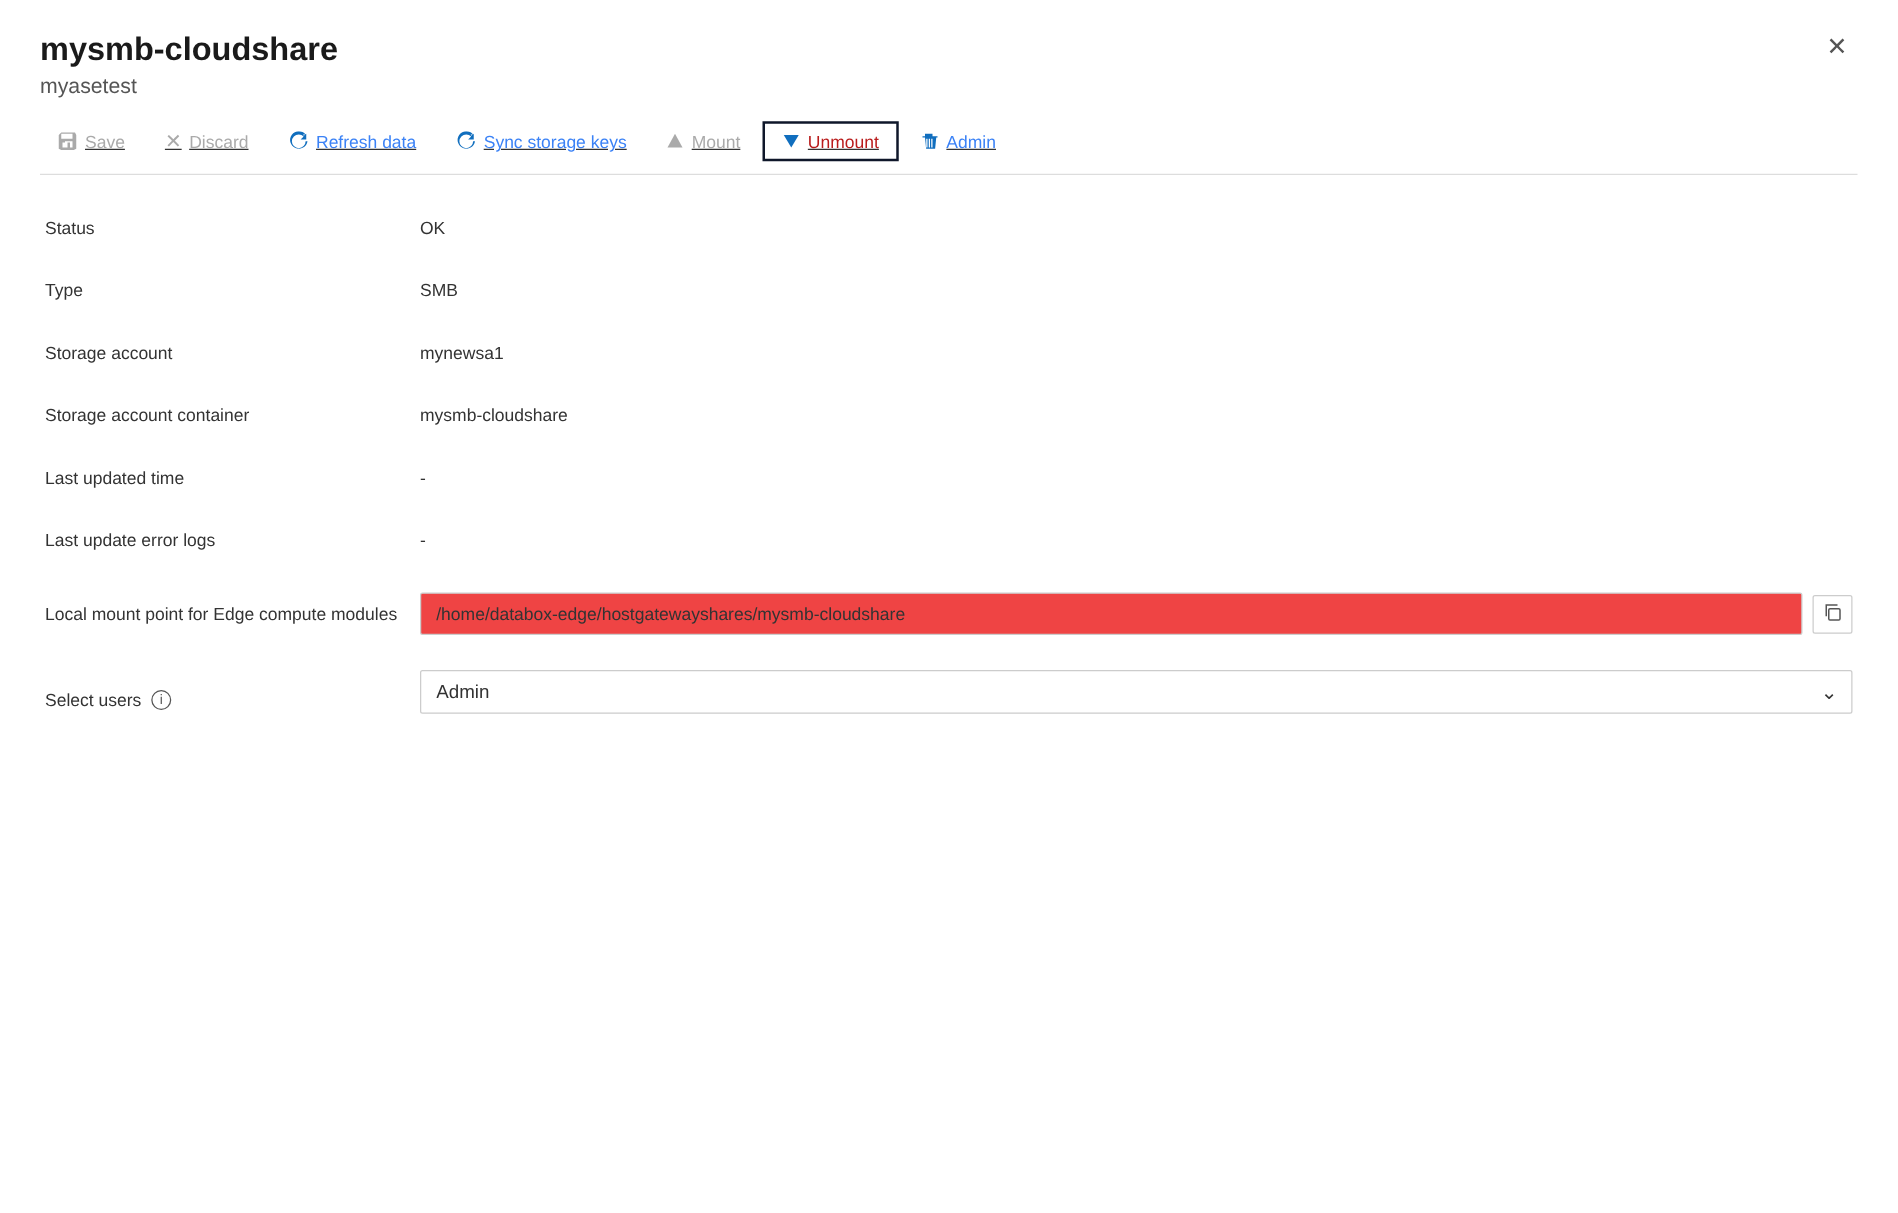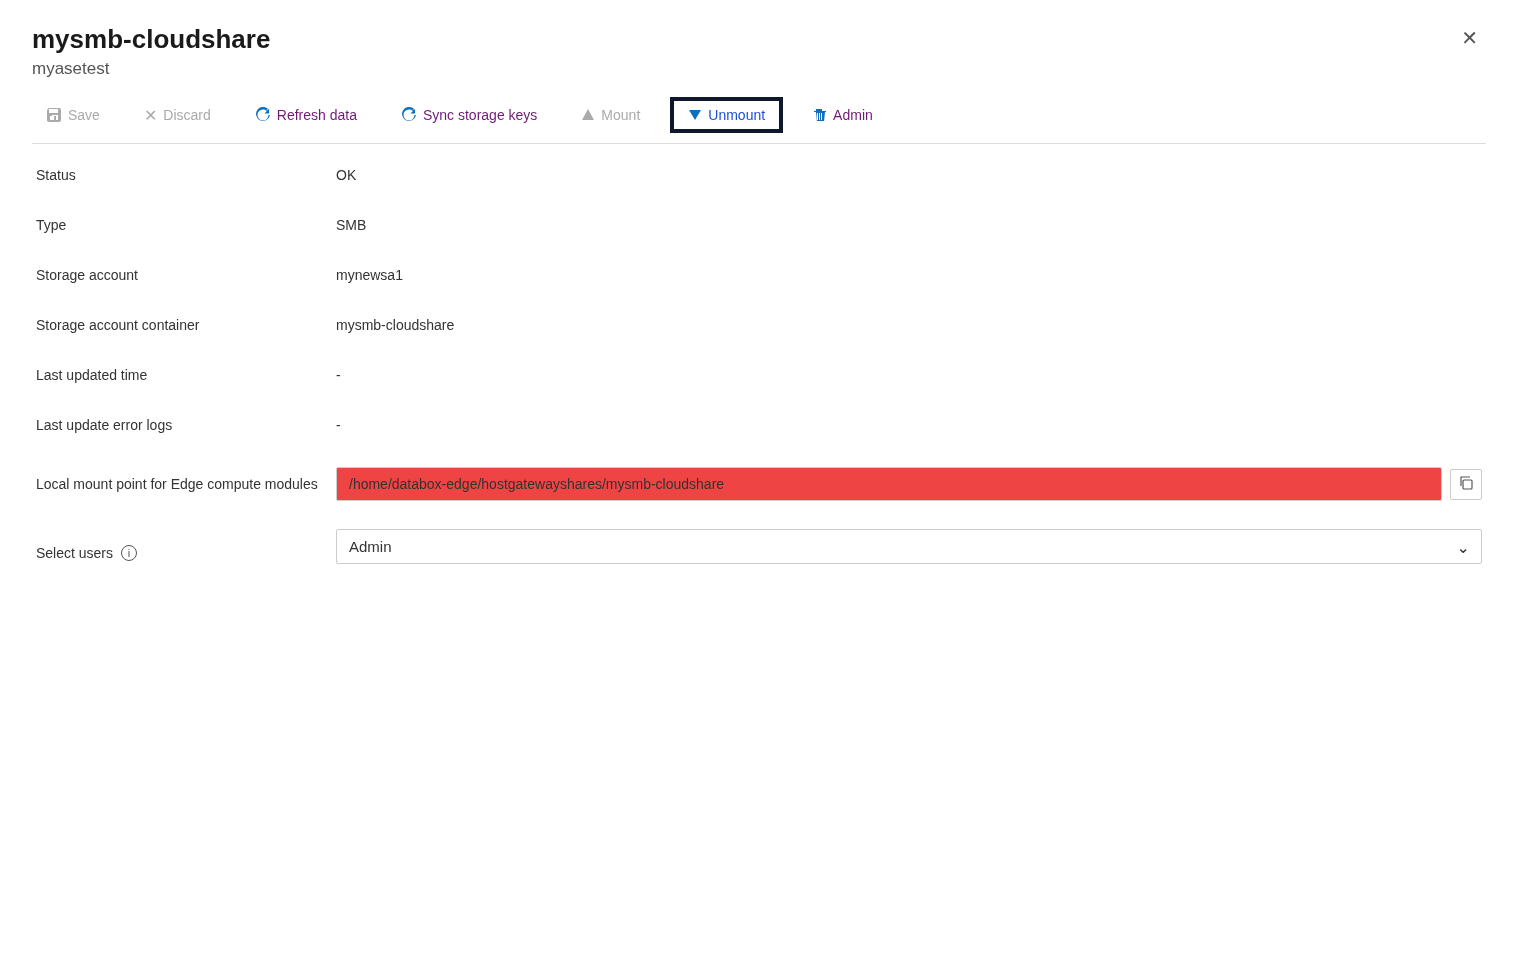--- a/index.html
+++ b/index.html
@@ -38,50 +38,51 @@
       border: none;
       font-size: 20px;
       cursor: pointer;
       color: #555;
       padding: 4px 8px;
       line-height: 1;
     }
     .toolbar {
       display: flex;
       align-items: center;
-      gap: 16px;
+      gap: 4px;
       padding: 10px 0;
       border-bottom: 1px solid #ddd;
-      margin-bottom: 17px;
+      margin-bottom: 28px;
+      text-decoration: underline;
     }
     .toolbar-btn {
       display: flex;
       align-items: center;
       gap: 6px;
       background: none;
       border: none;
       cursor: pointer;
       padding: 6px 14px;
       font-size: 14px;
-      color: #701a75;
+      color: #3b82f6;
       white-space: nowrap;
       border-radius: 0;
     }
     .toolbar-btn .btn-icon {
       font-size: 16px;
       display: inline-flex;
       align-items: center;
     }
     .toolbar-btn.disabled {
       color: #aaa;
       cursor: default;
     }
     .toolbar-btn.unmount-active {
-      border: 4px solid #0f172a;
-      color: #1d4ed8;
+      border: 2px solid #0f172a;
+      color: #b91c1c;
     }
     .content {
       padding: 0 4px;
     }
     .field-row {
       display: flex;
       align-items: center;
       margin-bottom: 28px;
     }
     .field-label {

